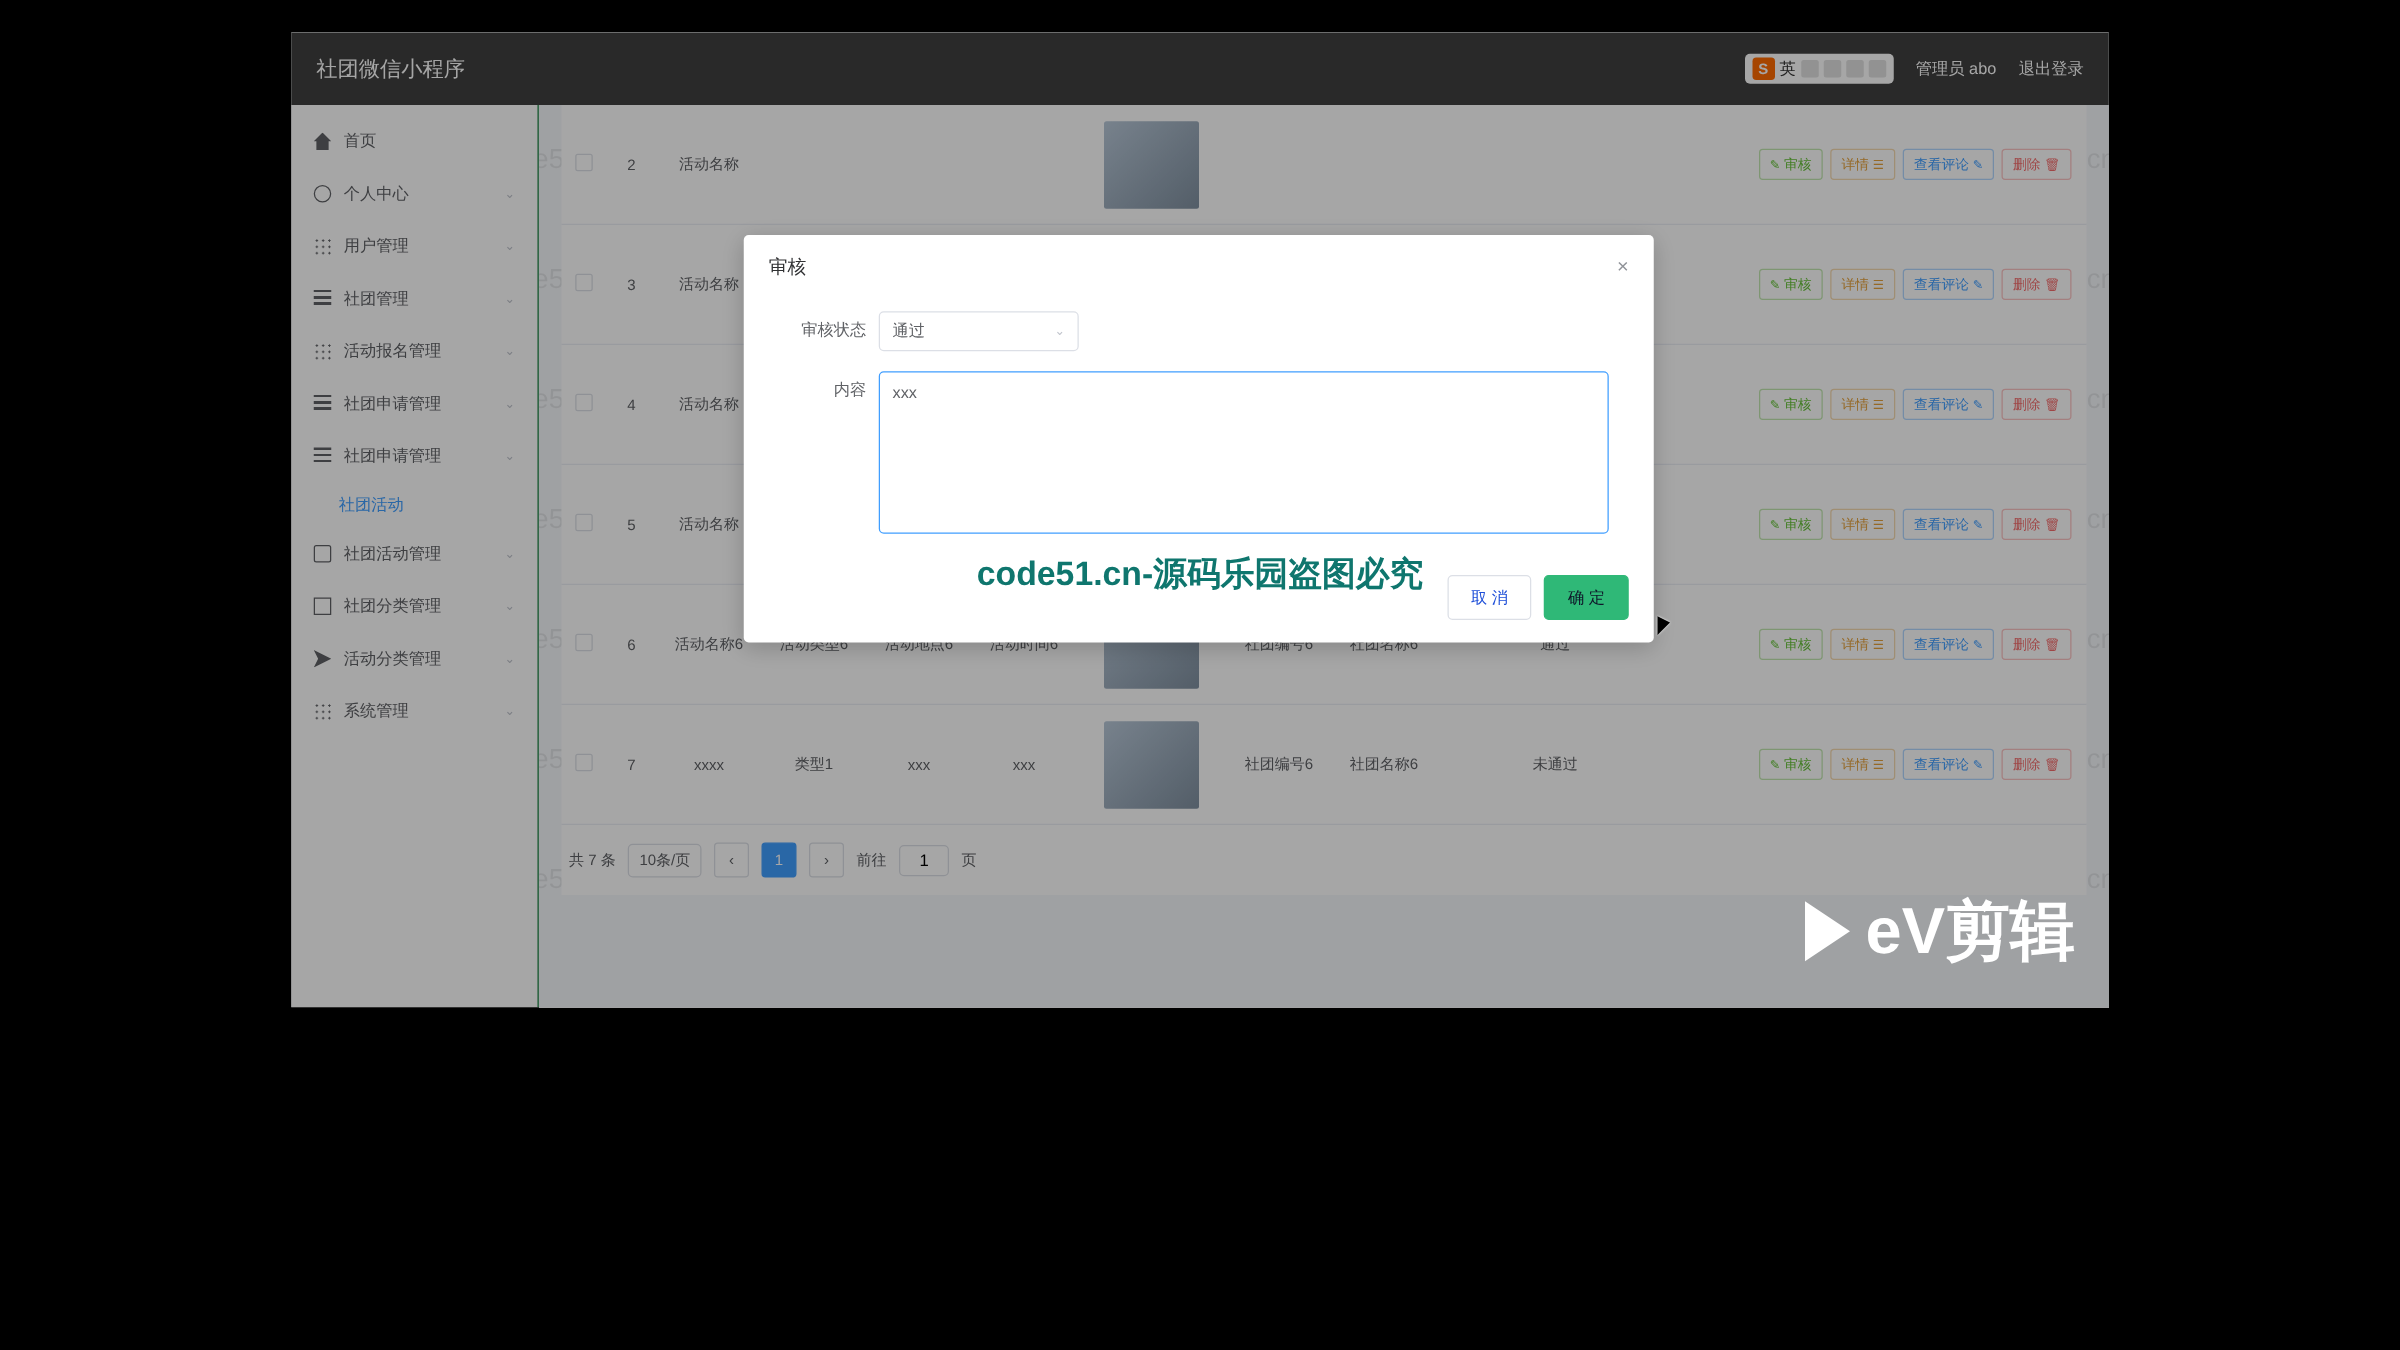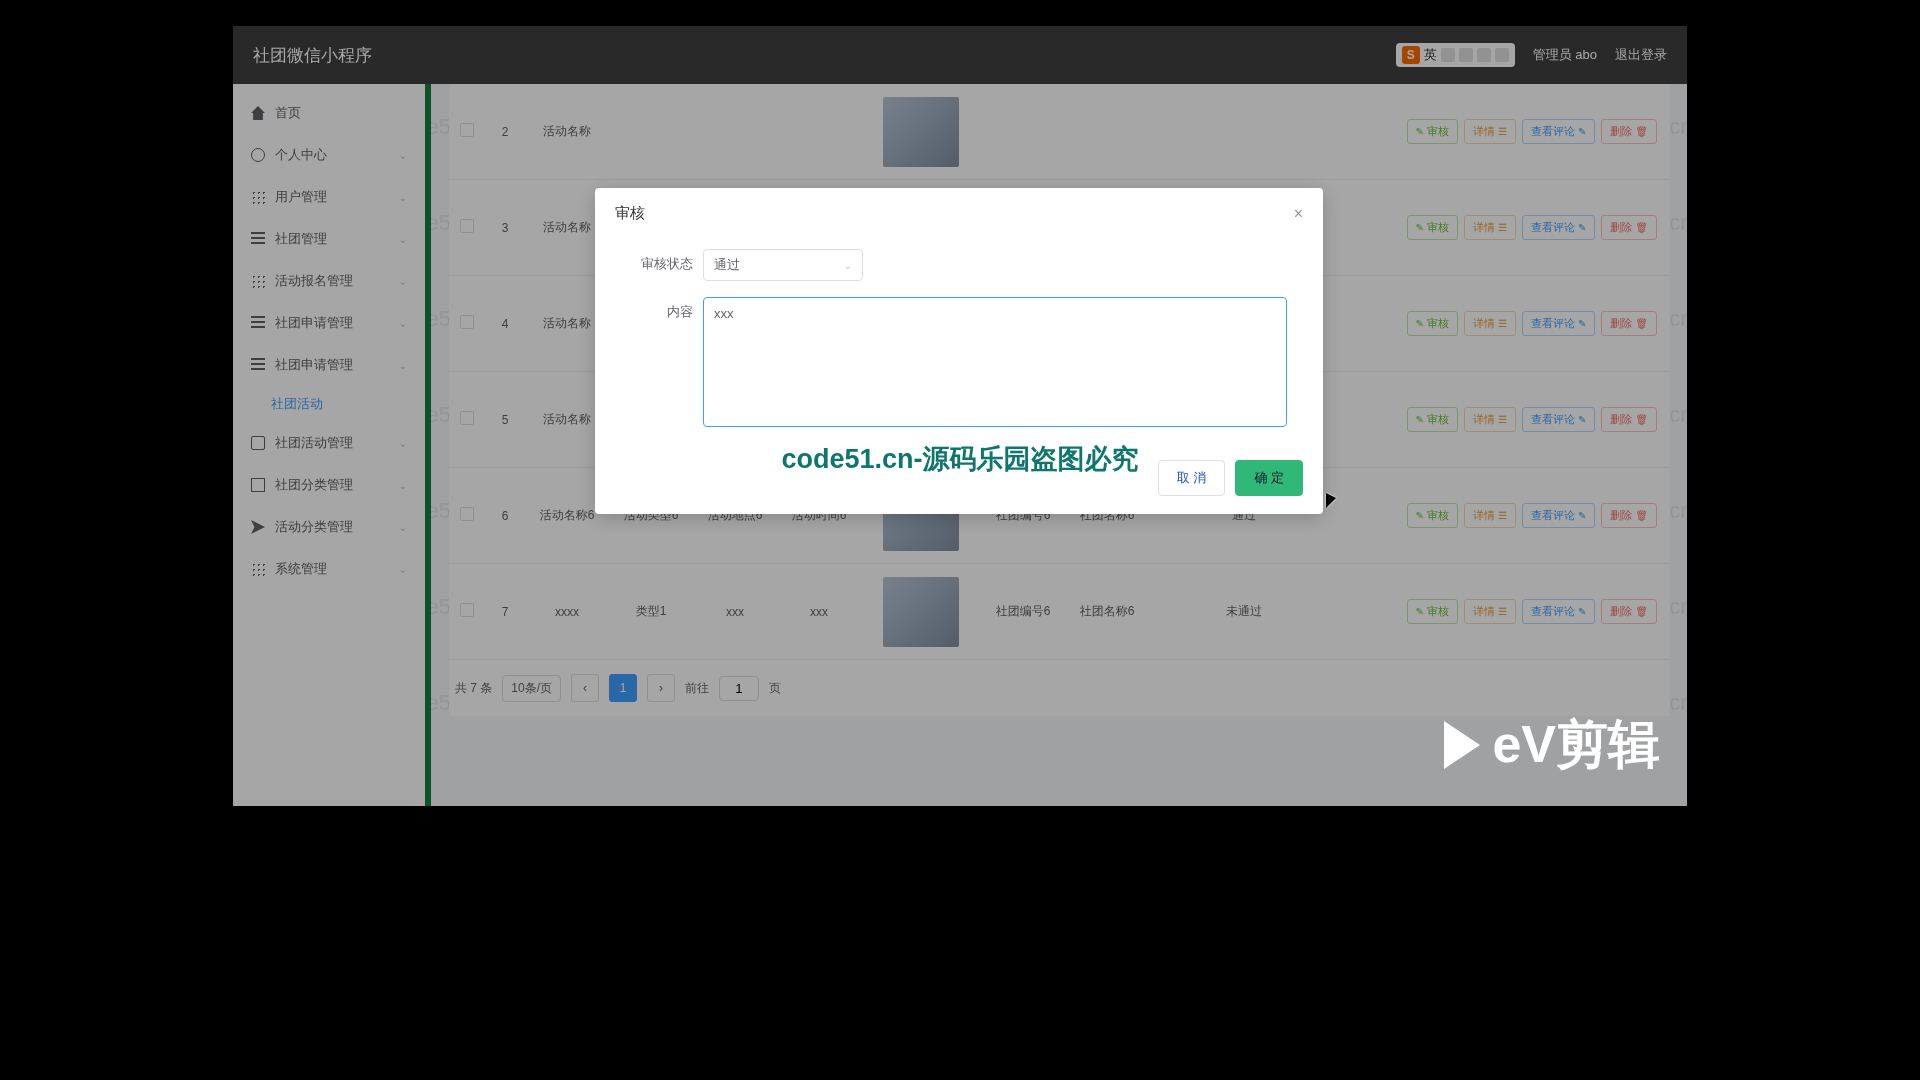--- a/index.html
+++ b/index.html
@@ -8,21 +8,21 @@
 .letterbox-bottom{position:absolute;bottom:0;left:0;right:0;height:274px;background:#000}
 .app{position:absolute;top:26px;left:233px;width:1454px;height:780px;background:#f5f7fa;overflow:hidden}
 .header{height:58px;background:#404040;display:flex;align-items:center;padding:0 20px;color:#fff}
 .brand{font-size:17px;font-weight:500}
 .header-right{margin-left:auto;display:flex;align-items:center;gap:18px;font-size:13px}
 .ime-badge{background:#fff;border-radius:4px;padding:3px 6px;display:flex;align-items:center;gap:4px;color:#333}
 .ime-s{background:#ff6a00;color:#fff;border-radius:3px;width:18px;height:18px;display:inline-flex;align-items:center;justify-content:center;font-weight:700;font-size:12px}
 .ime-icons{display:flex;gap:4px;align-items:center}
 .ime-icons span{width:14px;height:14px;display:inline-block;background:#e0e0e0;border-radius:2px}
 .body{display:flex;height:calc(100% - 58px)}
-.sidebar{width:198px;background:#fff;border-right:6px solid #15803d;padding-top:8px;overflow:auto}
+.sidebar{width:198px;background:#fff;border-right:1px solid #15803d;padding-top:8px;overflow:auto}
 .nav-item{display:flex;align-items:center;padding:0 18px;height:42px;cursor:pointer;color:#606266;gap:10px;font-size:13px}
 .nav-icon{width:14px;height:14px;display:inline-block}
 .nav-arrow{margin-left:auto;color:#c0c4cc;font-size:10px}
 .nav-sub{padding-left:38px;height:36px;display:flex;align-items:center;color:#409eff;font-size:13px;cursor:pointer}
 .icon-home{background:linear-gradient(#606266,#606266);clip-path:polygon(50% 0,100% 50%,85% 50%,85% 100%,15% 100%,15% 50%,0 50%)}
 .icon-user{border-radius:50%;border:1px solid #606266;position:relative}
 .icon-grid{background-image:radial-gradient(#606266 1px,transparent 1px);background-size:5px 5px}
 .icon-bars{background:repeating-linear-gradient(#606266 0 2px,transparent 2px 5px)}
 .icon-monitor{border:1px solid #606266;border-radius:2px}
 .icon-doc{border:1px solid #606266}

